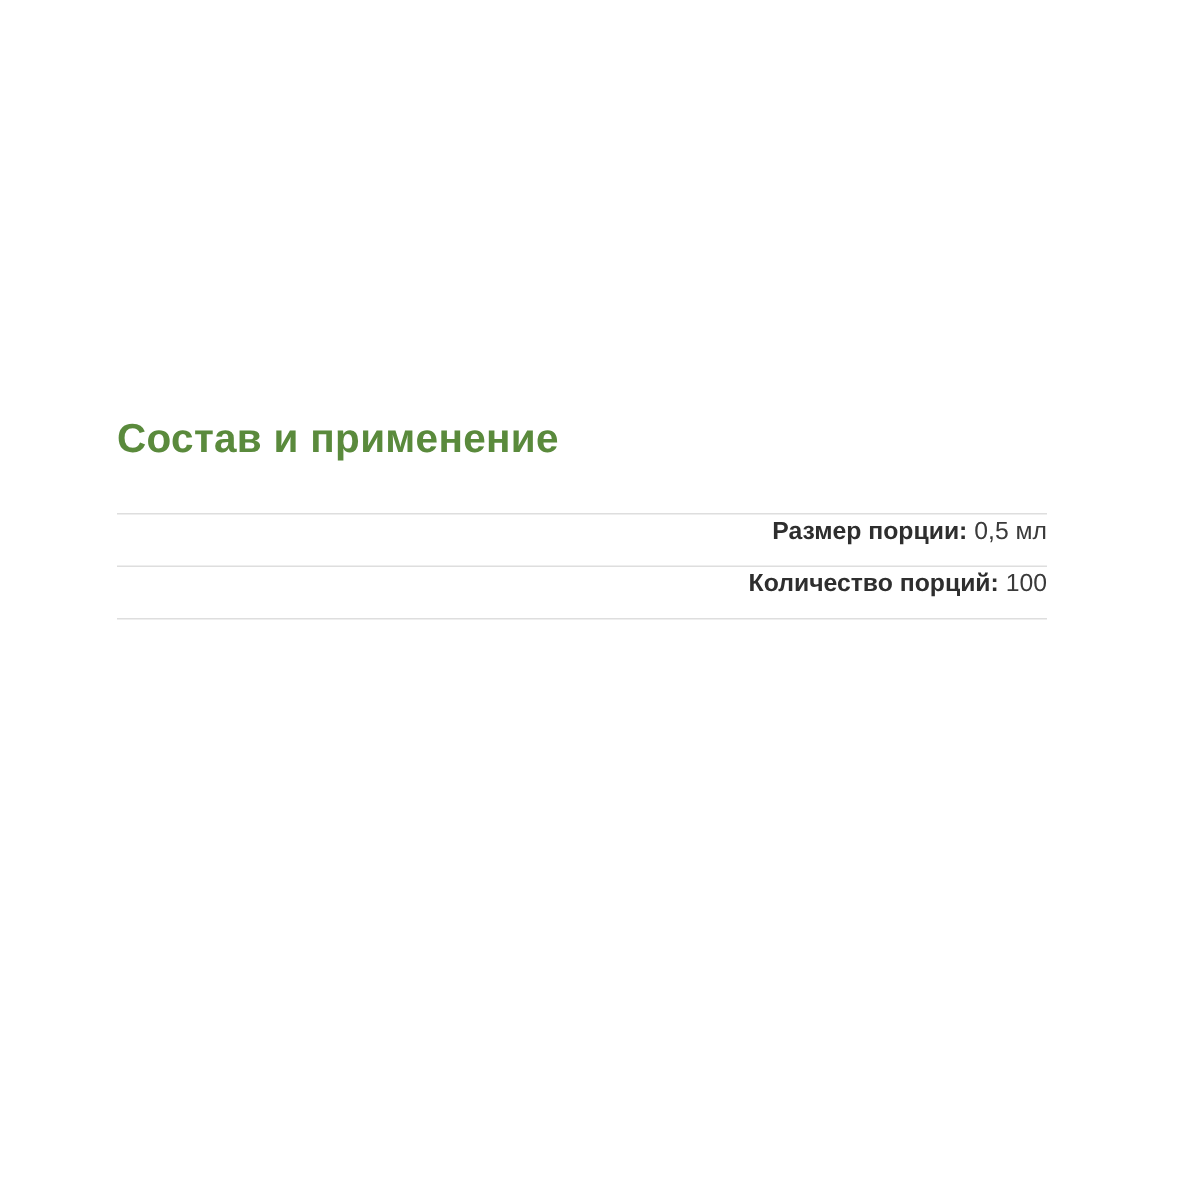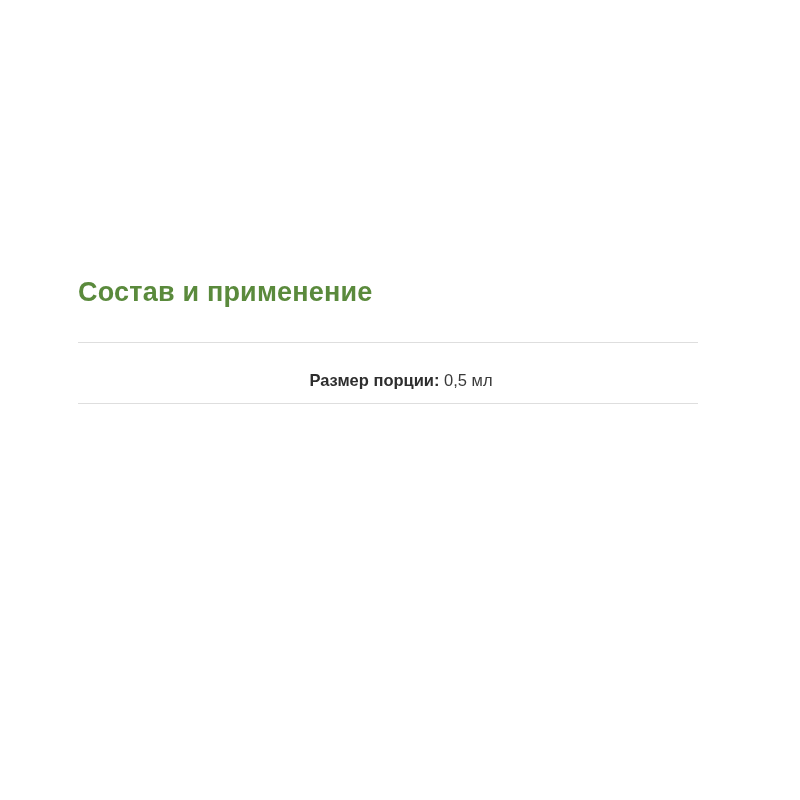--- a/index.html
+++ b/index.html
@@ -42,25 +42,25 @@
     width: 620px;
     border-collapse: collapse;
     border-top: 1px solid #dedede;
   }
 
   .spec-row {
     border-bottom: 1px solid #dedede;
   }
 
   .spec-cell {
-    padding: 26px 0 12px 26px;
+    padding: 0 0 12px 26px;
     font-size: 16.5px;
     line-height: 1.35;
     color: #3a3a3a;
-    text-align: center;
+    text-align: right;
     vertical-align: middle;
     font-weight: normal;
   }
 
   .spec-label {
     font-weight: bold;
     color: #2e2e2e;
   }
 
   .spec-value {
@@ -76,17 +76,23 @@
     <h2 class="section-title">Состав и применение</h2>
 
     <table class="spec-table">
       <tbody>
         <tr class="spec-row">
           <td class="spec-cell">
             <span class="spec-label">Размер порции: </span>
             <span class="spec-value">0,5 мл</span>
           </td>
         </tr>
+        <tr class="spec-row">
+          <td class="spec-cell">
+            <span class="spec-label">Количество порций: </span>
+            <span class="spec-value">100</span>
+          </td>
+        </tr>
       </tbody>
     </table>
 
   </div>
 </div>
 
 </body></html>

